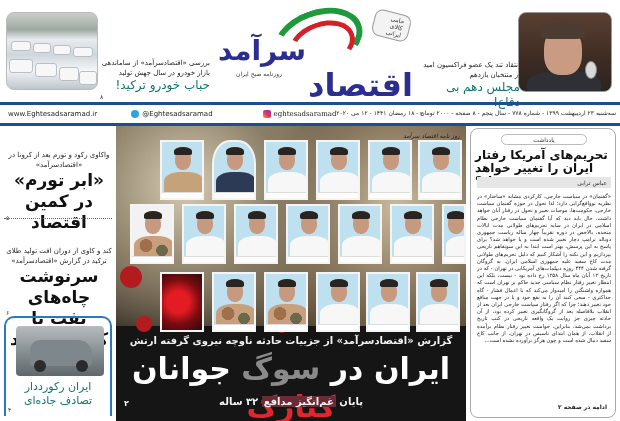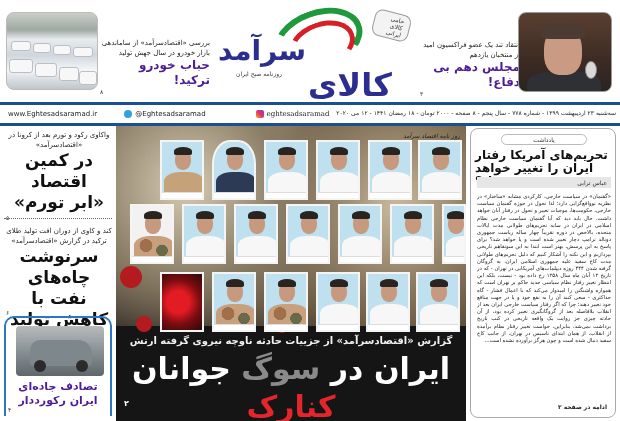--- a/index.html
+++ b/index.html
@@ -6,22 +6,22 @@
   html, body { width: 620px; height: 421px; overflow: hidden; background: #ffffff; }
   body { font-family: "DejaVu Sans", sans-serif; position: relative; direction: ltr; }
   .abs { position: absolute; }
   .rtl { direction: rtl; text-align: right; }
 
   
   .top-left-photo { left: 6px; top: 12px; width: 92px; height: 78px; border-radius: 8px; overflow: hidden;
     background: linear-gradient(180deg,#c9cfc8 0%,#9fa8a2 22%,#e8ecef 35%,#cfd6dc 55%,#f4f6f8 75%,#bfc6cc 100%); border: 1px solid #bbb; }
   .top-left-photo .car { position:absolute; height:10px; border-radius:3px; background:#f7f7f7; border:1px solid #b8bfc6; }
   .top-left-text { left: 100px; top: 38px; width: 110px; }
-  .kicker { font-size: 7px; color: #222; line-height: 10px; }
-  .headline-sm { font-size: 12px; font-weight: bold; color: #4c1d95; line-height: 15px; }
+  .kicker { font-size: 7px; color: #222; line-height: 10px; margin-top: 20px; }
+  .headline-sm { font-size: 12px; font-weight: normal; color: #0f766e; line-height: 15px; }
   .pgnum { font-size: 6px; color: #333; }
 
   .logo { left: 210px; top: 4px; width: 200px; height: 96px; }
   .logo .arc1 { position:absolute; left:62px; top:6px; width:92px; height:60px; border:6px solid #1e9a3c; border-bottom-color: transparent; border-left-color: transparent; border-radius:50%; transform: rotate(-20deg); }
   .logo .arc2 { position:absolute; left:78px; top:18px; width:68px; height:46px; border:5px solid #d62027; border-bottom-color: transparent; border-left-color: transparent; border-radius:50%; transform: rotate(-20deg); }
   .logo .word1 { position:absolute; left:8px; top:30px; font-size:28px; font-weight:bold; color:#2b2d8f; letter-spacing:-2px; direction: rtl; }
   .logo .word2 { position:absolute; left:98px; top:62px; font-size:32px; font-weight:bold; color:#2b2d8f; direction: rtl; }
   .logo .tagline { position:absolute; left:26px; top:66px; font-size:6px; color:#333; direction: rtl; }
   .logo .badge { position:absolute; left:163px; top:8px; padding:2px 6px; font-size:6px; border:1px solid #999; border-radius:8px; background:#f3f3f3; transform: rotate(14deg); direction: rtl; color:#333; }
 
@@ -102,78 +102,78 @@
   <div class="kicker">بررسی «اقتصادسرآمد» از ساماندهی بازار خودرو در سال جهش تولید</div>
   <div class="headline-sm">حباب خودرو ترکید!</div>
   <div class="pgnum" style="text-align:left;">۸</div>
 </div>
 
 <div class="abs logo">
   <div class="arc1"></div>
   <div class="arc2"></div>
   <div class="word1">سرآمد</div>
   <div class="tagline">روزنامه صبح ایران</div>
-  <div class="word2">کالای</div>
+  <div class="word2">اقتصاد</div>
   <div class="badge">حامی کالای ایرانی</div>
 </div>
 
 <div class="abs top-right-text rtl">
   <div class="kicker">انتقاد تند یک عضو فراکسیون امید از منتخبان یازدهم</div>
   <div class="headline-sm">مجلس دهم بی دفاع!</div>
   <div class="pgnum" style="text-align:left;">۳</div>
 </div>
 <div class="abs top-right-photo">
   <div class="suit"></div>
   <div class="face"></div>
   <div class="hair"></div>
   <div class="mic"></div>
 </div>
 
 <div class="abs bar-top"></div>
 <div class="abs info-bar">
   <span class="info-item">
       <span>www.Eghtesadsaramad.ir</span>
     </span>
-  <span class="info-item" style="margin-left:27px;">
+  <span class="info-item" style="margin-left:34px;">
     <span class="telegram-icon"></span>
     <span>@Eghtesadsaramad</span>
   </span>
   <span class="info-item" style="margin-left:50px;font-family:'DejaVu Serif',serif;">
     <span class="instagram-icon"></span>
     <span>eghtesadsaramad</span>
   </span>
   <span class="dateline">سه‌شنبه ۲۳ اردیبهشت ۱۳۹۹ - شماره ۷۷۸ - سال پنجم - ۸ صفحه - ۲۰۰۰ تومان - ۱۸ رمضان ۱۴۴۱ - ۱۲ می ۲۰۲۰</span>
 </div>
 <div class="abs bar-bottom"></div>
 
 <div class="abs left-col">
   <div class="story" style="top:4px;">
     <div class="kicker">واکاوی رکود و تورم بعد از کرونا در «اقتصادسرآمد»</div>
+    <div class="big-head">«ابر تورم»</div>
     <div class="big-head">در کمین اقتصاد</div>
-    <div class="big-head">«ابر تورم»</div>
   </div>
   <div class="pgnum abs" style="left:6px;top:88px;">۵</div>
   <div class="dotted" style="top:92px;"></div>
 
   <div class="story" style="top:100px;">
     <div class="kicker">کند و کاوی از دوران افت تولید طلای ترکید در گزارش «اقتصادسرآمد»</div>
     <div class="big-head">سرنوشت چاه‌های</div>
     <div class="big-head">نفت با کاهش تولید</div>
   </div>
   <div class="pgnum abs" style="left:6px;top:183px;">۶</div>
 
   <div class="boxed">
     <div class="crash-photo">
       <div class="car-body"></div>
       <div class="wheel" style="left:18px;"></div>
       <div class="wheel" style="left:60px;"></div>
     </div>
     <div class="story" style="left:0;top:62px;width:104px;">
+      <div class="headline-sm" style="font-size:11px;line-height:14px;">ایران رکورددار</div>
       <div class="headline-sm" style="font-size:11px;line-height:14px;">تصادف جاده‌ای</div>
-      <div class="headline-sm" style="font-size:11px;line-height:14px;">ایران رکورددار</div>
     </div>
     <div class="pgnum abs" style="left:2px;top:88px;">۴</div>
   </div>
 </div>
 
 <div class="abs centre">
   <div class="centre-bg"></div>
   <div class="poppy" style="left:4px;top:140px;width:22px;height:22px;"></div>
   <div class="poppy" style="left:20px;top:190px;width:16px;height:16px;"></div>
   <div class="poppy" style="left:300px;top:150px;width:14px;height:14px;"></div>
@@ -289,20 +289,23 @@
       <div class="p-body"></div>
       <div class="p-head"></div>
       <div class="p-hair"></div>
       <div class="p-caption"></div>
     </div>
 
   <div class="report-kicker">گزارش «اقتصادسرآمد» از جزییات حادثه ناوچه نیروی گرفته ارتش</div>
   <div class="main-head">
     <span>ایران در </span><span class="grey">سوگ</span><span> جوانان </span><span class="red">کنارک</span>
   </div>
+  <div class="sub-head">
+    <span>پایان </span><span class="hl">غم‌انگیز مدافع</span><span> ۳۲ ساله</span>
+  </div>
   <div class="centre-pg">۲</div>
 </div>
 
 <div class="abs editorial">
   <div class="ed-tag">یادداشت</div>
   <div class="ed-title">تحریم‌های آمریکا رفتار ایران را تغییر خواهد داد؟</div>
   <div class="ed-author-bar">عباس ترابی</div>
   <div class="ed-body">«گفتمان» در سیاست خارجی، کارکردی مشابه «ساختار» در نظریه نوواقع‌گرایی دارد؛ لذا تحول در حوزه گفتمان سیاست خارجی، حکومت‌ها، موجبات تغییر و تحول در رفتار آنان خواهد داشت. حال باید دید که آیا گفتمان سیاست خارجی نظام اسلامی در ایران در سایه تحریم‌های طولانی مدت ایالات متحده، بالاخص در دوره تقریباً چهار ساله ریاست جمهوری دونالد ترامپ دچار تغییر شده است و یا خواهد شد؟ برای پاسخ به این پرسش، بهتر است ابتدا به این سوتفاهم تاریخی بپردازیم و این نکته را آشکار کنیم که دلیل تحریم‌های طولانی مدت کاخ سفید علیه جمهوری اسلامی ایران، به گروگان گرفته شدن ۴۴۴ روزه دیپلمات‌های آمریکایی در تهران - که در تاریخ ۱۳ آبان ماه سال ۱۳۵۸ رخ داده بود - نیست، بلکه این انتظار تغییر رفتار نظام سیاسی جدید حاکم بر تهران است که همواره واشنگتن را امیدوار می‌کند که با اعمال فشار - گاه حداکثری - سعی کنند آن را به نفع خود و یا در جهت منافع خود تغییر دهند؛ چرا که اگر رفتار سیاست خارجی ایران بعد از انقلاب بلافاصله بعد از گروگانگیری تغییر کرده بود، از آن حادثه چیزی جز روایت یک واقعه تاریخی در کتب تاریخ برداشت نمی‌شد. بنابراین، خواست تغییر رفتار نظام برآمده از انقلاب، از همان ابتدای تاسیس در تهران، از جانب کاخ سفید دنبال شده است و چون هرگز برآورده نشده است...</div>
   <div class="ed-more">ادامه در صفحه ۲</div>
 </div>

